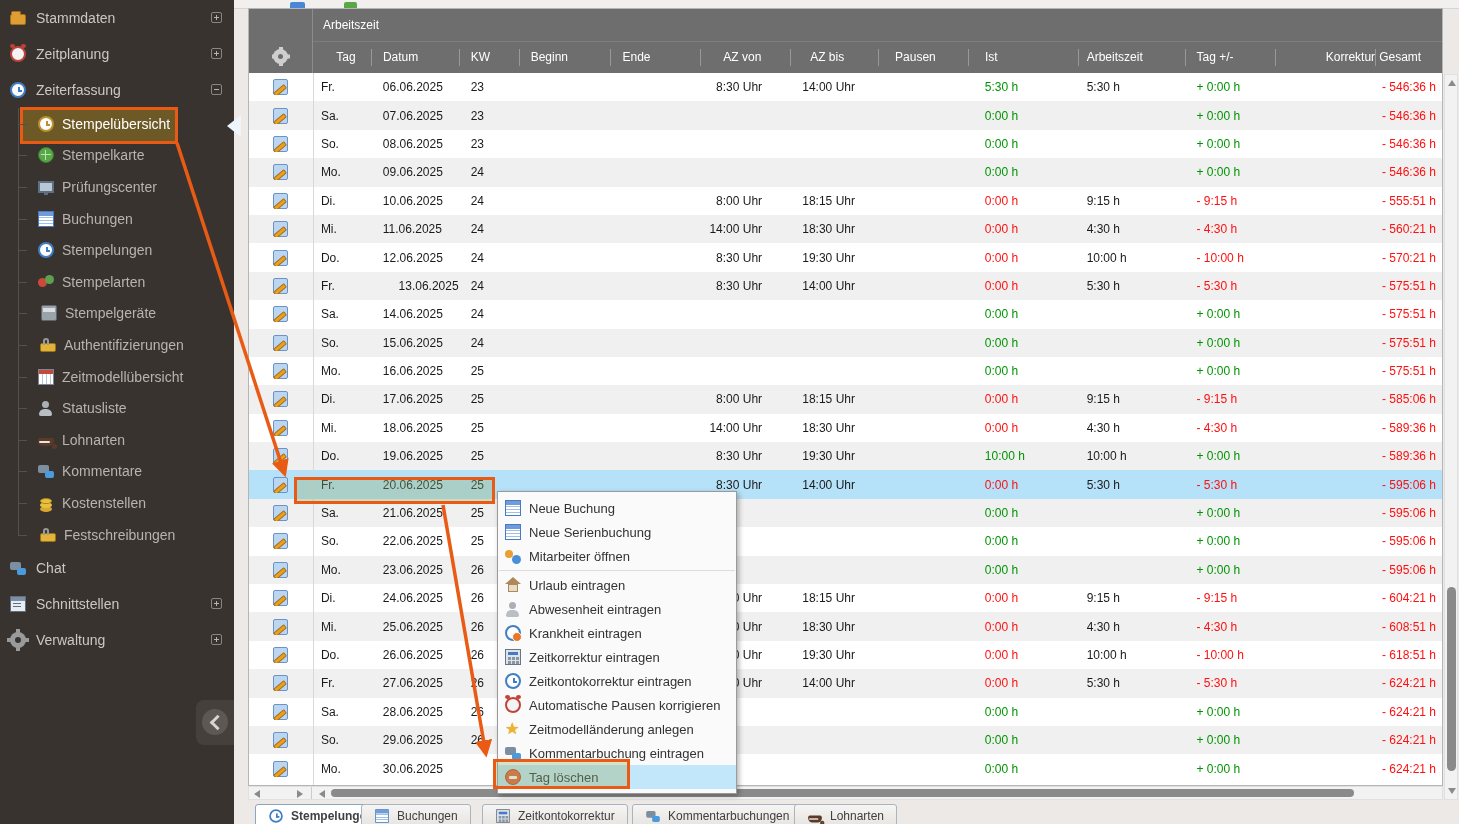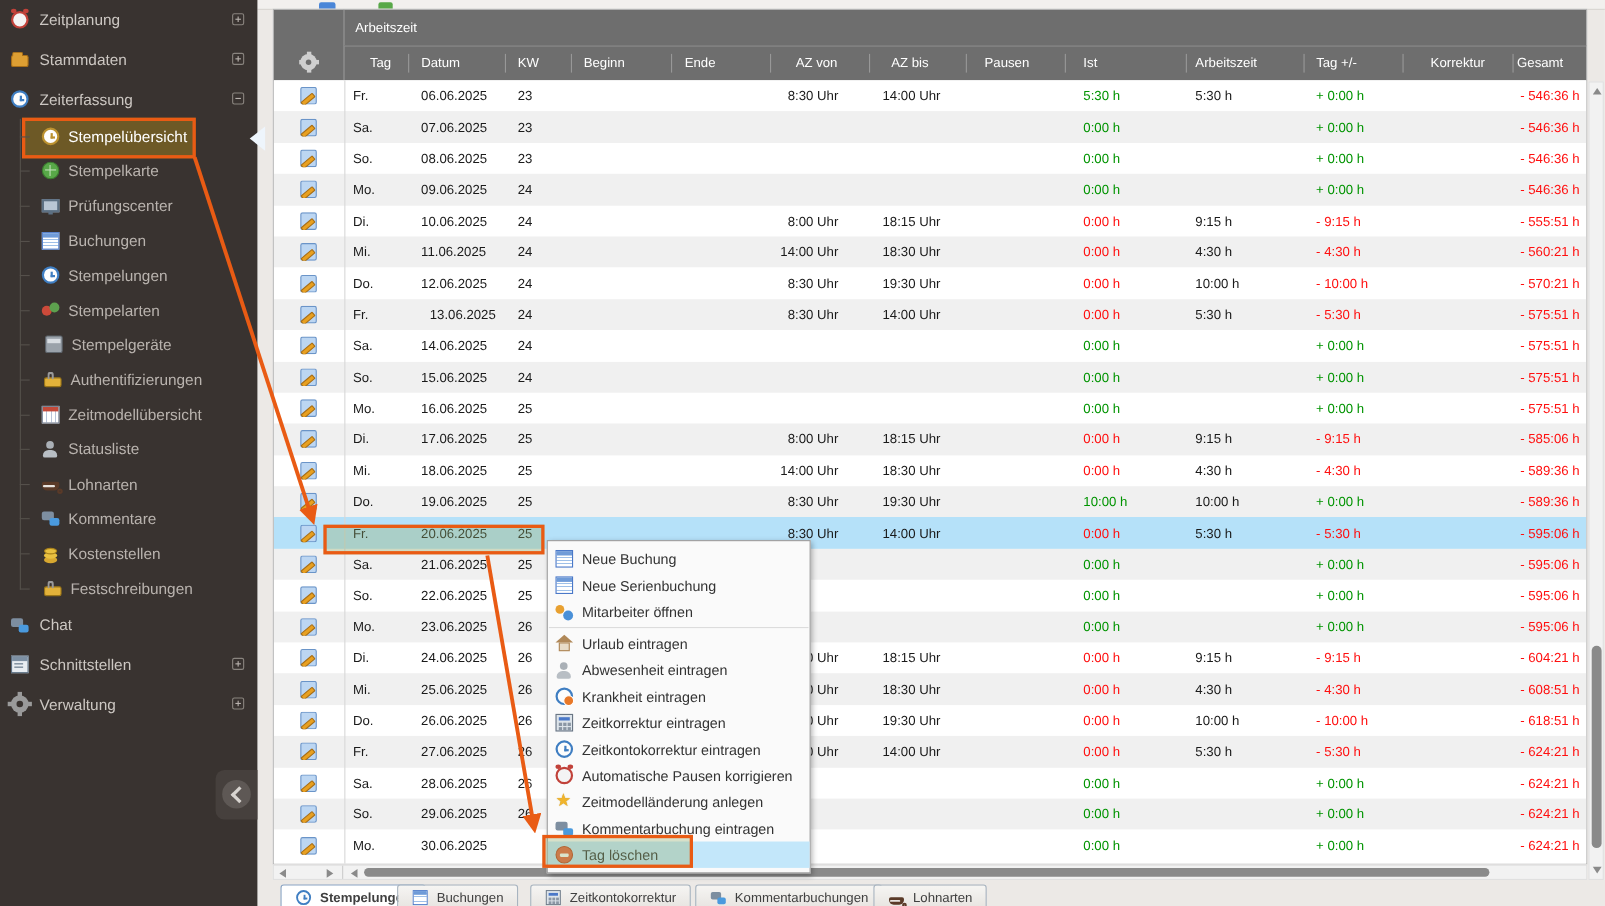--- a/index.html
+++ b/index.html
@@ -154,27 +154,27 @@
   .ann-side{background:#6d5926;z-index:2;}
   .arrows{position:absolute;left:0;top:0;width:1459px;height:824px;z-index:55;pointer-events:none;}
 </style>
 </head>
 <body>
 
 <div class="sidebar">
   <div class="ann-box ann-side" style="left:20px;top:107px;width:158px;height:37px;"></div>
   <div id="side-nav">
       <div class="side-item">
+        <span class="ico i-folder"></span>
+        <span class="lbl">Stammdaten</span>
+        <span class="expander plus"></span>
+      </div>
+      <div class="side-item">
         <span class="ico i-alarm"></span>
         <span class="lbl">Zeitplanung</span>
-        <span class="expander plus"></span>
-      </div>
-      <div class="side-item">
-        <span class="ico i-folder"></span>
-        <span class="lbl">Stammdaten</span>
         <span class="expander plus"></span>
       </div>
       <div class="side-item">
         <span class="ico i-clock"></span>
         <span class="lbl">Zeiterfassung</span>
         <span class="expander minus"></span>
       </div>
       <div class="subtree">
         <div class="side-sub selected">
           <span class="ico i-clock gold"></span>
@@ -270,21 +270,21 @@
       <div class="hcell" style="width: 88px; padding: 0px 0px 0px 12px; text-align: left;">Datum</div>
       <div class="hcell" style="width: 60px; padding: 0px 0px 0px 12px; text-align: left;">KW</div>
       <div class="hcell" style="width: 92px; padding: 0px 0px 0px 12px; text-align: left;">Beginn</div>
       <div class="hcell" style="width: 90px; padding: 0px 0px 0px 12px; text-align: left;">Ende</div>
       <div class="hcell" style="width: 90px; padding: 0px 0px 0px 23px; text-align: left;">AZ von</div>
       <div class="hcell" style="width: 88px; padding: 0px 0px 0px 20px; text-align: left;">AZ bis</div>
       <div class="hcell" style="width: 90px; padding: 0px 0px 0px 17px; text-align: left;">Pausen</div>
       <div class="hcell" style="width: 110px; padding: 0px 0px 0px 17px; text-align: left;">Ist</div>
       <div class="hcell" style="width: 108px; padding: 0px 0px 0px 9px; text-align: left;">Arbeitszeit</div>
       <div class="hcell" style="width: 90px; padding: 0px 0px 0px 11px; text-align: left;">Tag +/-</div>
-      <div class="hcell" style="width: 100px; padding: 0px 0px 0px 0; text-align: center;">Korrektur</div>
+      <div class="hcell" style="width: 100px; padding: 0px 0px 0px 0; text-align: right;">Korrektur</div>
       <div class="hcell" style="width: 67px; padding: 0px 6px 0px 4px; text-align: left;">Gesamt +/-</div>
     </div>
   <div class="body" id="grid-body">
       <div class="trow">
         <div class="tcell c-ico">
           <span class="edit-ico"></span>
         </div>
         <div class="tcell" style="width: 58px; padding: 0px 0px 0px 8px; text-align: left; box-sizing: border-box;">Fr.</div>
         <div class="tcell" style="width: 88px; padding: 0px 0px 0px 12px; text-align: left; box-sizing: border-box;">06.06.2025</div>
         <div class="tcell" style="width: 60px; padding: 0px 0px 0px 12px; text-align: left; box-sizing: border-box;">23</div>
@@ -405,21 +405,21 @@
         <div class="tcell" style="width: 108px; padding: 0px 0px 0px 9px; text-align: left; box-sizing: border-box;">10:00 h</div>
         <div class="tcell red" style="width: 90px; padding: 0px 0px 0px 11px; text-align: left; box-sizing: border-box;">- 10:00 h</div>
         <div class="tcell" style="width: 100px; padding: 0px 0px 0px 14px; text-align: left; box-sizing: border-box;"></div>
         <div class="tcell red" style="width: 67px; padding: 0px 6px 0px 4px; text-align: right; box-sizing: border-box;">- 570:21 h</div>
       </div>
       <div class="trow alt">
         <div class="tcell c-ico">
           <span class="edit-ico"></span>
         </div>
         <div class="tcell" style="width: 58px; padding: 0px 0px 0px 8px; text-align: left; box-sizing: border-box;">Fr.</div>
-        <div class="tcell" style="width: 88px; padding: 0px 0px 0px 12px; text-align: center; box-sizing: border-box;">13.06.2025</div>
+        <div class="tcell" style="width: 88px; padding: 0px 0px 0px 12px; text-align: right; box-sizing: border-box;">13.06.2025</div>
         <div class="tcell" style="width: 60px; padding: 0px 0px 0px 12px; text-align: left; box-sizing: border-box;">24</div>
         <div class="tcell" style="width: 92px; padding: 0px 0px 0px 12px; text-align: left; box-sizing: border-box;"></div>
         <div class="tcell" style="width: 90px; padding: 0px 0px 0px 12px; text-align: left; box-sizing: border-box;"></div>
         <div class="tcell" style="width: 90px; padding: 0px 28px 0px 0px; text-align: right; box-sizing: border-box;">8:30 Uhr</div>
         <div class="tcell" style="width: 88px; padding: 0px 23px 0px 0px; text-align: right; box-sizing: border-box;">14:00 Uhr</div>
         <div class="tcell" style="width: 90px; padding: 0px 0px 0px 17px; text-align: left; box-sizing: border-box;"></div>
         <div class="tcell red" style="width: 110px; padding: 0px 0px 0px 17px; text-align: left; box-sizing: border-box;">0:00 h</div>
         <div class="tcell" style="width: 108px; padding: 0px 0px 0px 9px; text-align: left; box-sizing: border-box;">5:30 h</div>
         <div class="tcell red" style="width: 90px; padding: 0px 0px 0px 11px; text-align: left; box-sizing: border-box;">- 5:30 h</div>
         <div class="tcell" style="width: 100px; padding: 0px 0px 0px 14px; text-align: left; box-sizing: border-box;"></div>

